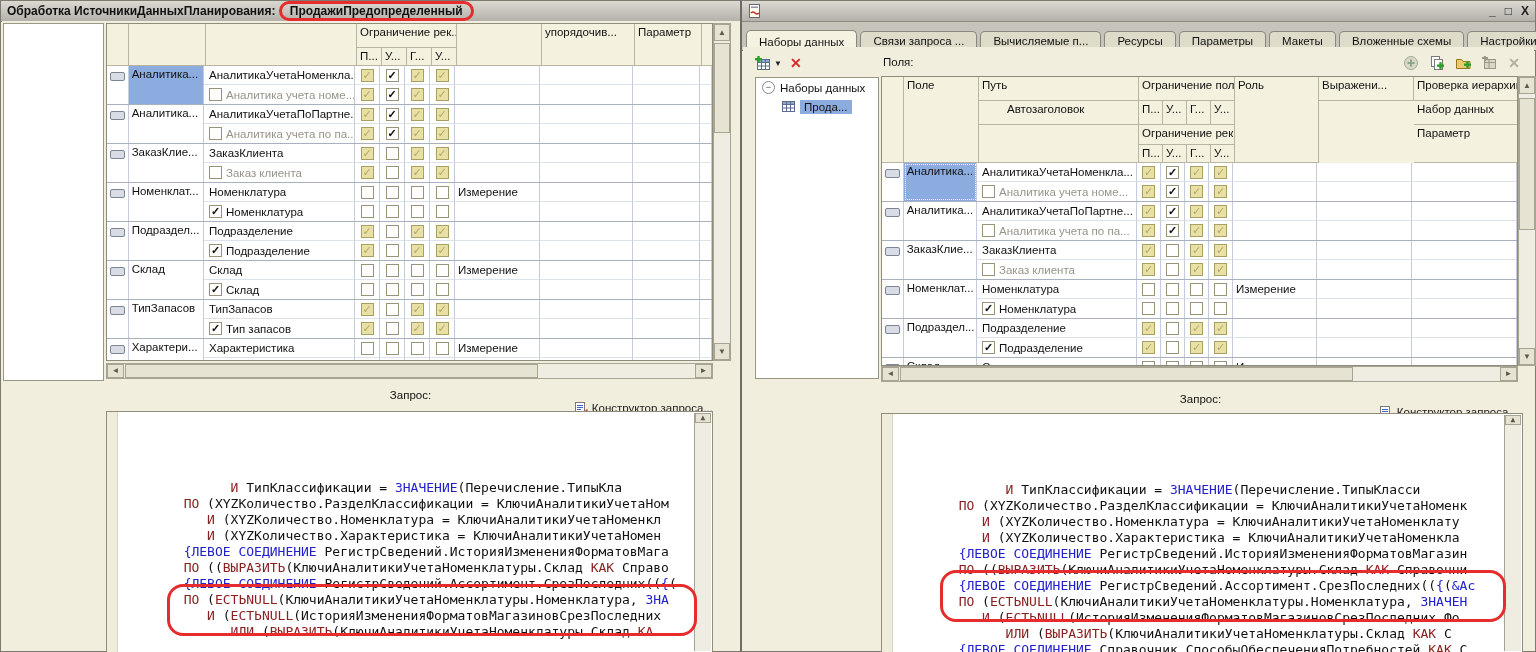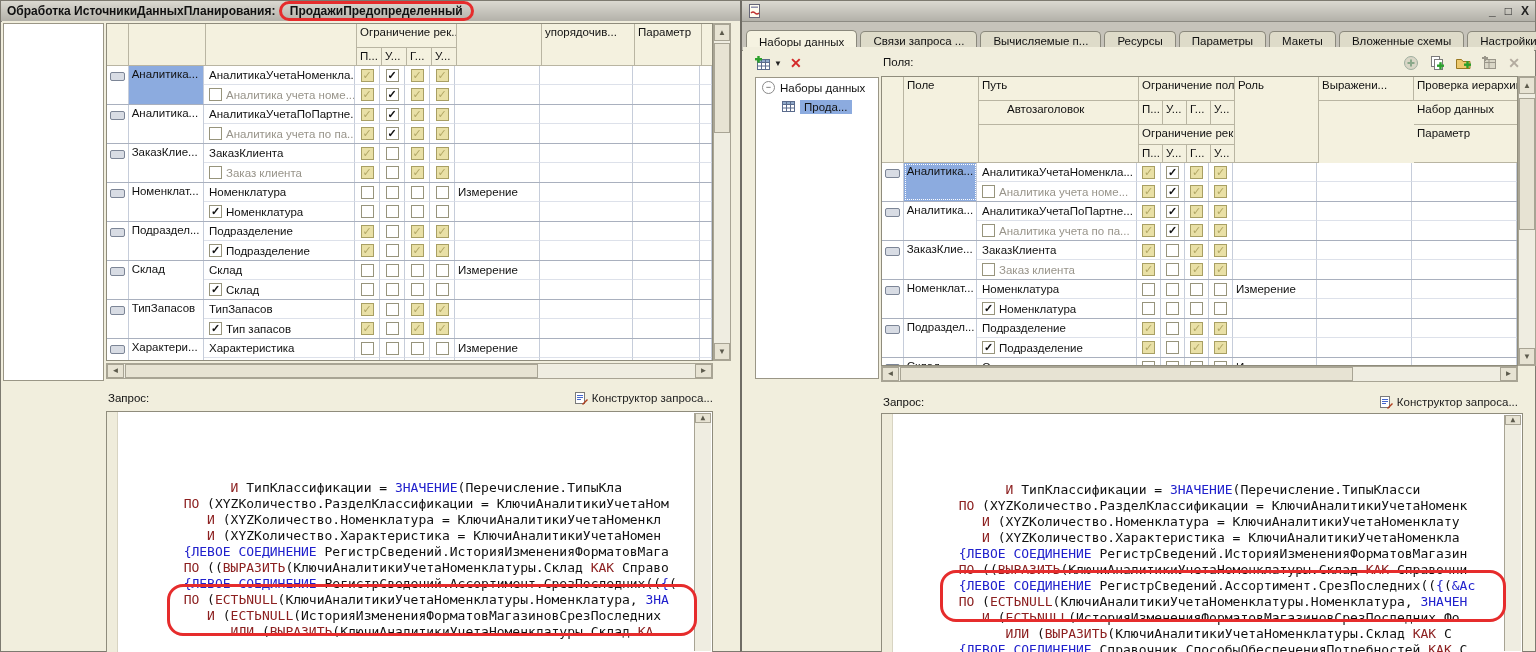--- a/index.html
+++ b/index.html
@@ -55,21 +55,21 @@
   .sbtn{background:#e7e3d3;border:1px solid #a8a494;color:#5c5a4c;font-size:8px;line-height:8px;
         display:flex;align-items:center;justify-content:center;flex-shrink:0;}
   .vscroll .sbtn{height:15px;}
   .hscroll .sbtn{width:15px;}
   .thumb{background:#e7e3d3;border:1px solid #a8a494;}
   .vtrack{flex:1;position:relative;}
   .htrack{flex:1;position:relative;}
   .vtrack .thumb{position:absolute;left:0;right:0;}
   .htrack .thumb{position:absolute;top:0;bottom:0;}
   
-  .qrow{position:absolute;display:flex;align-items:center;}
+  .qrow{position:absolute;display:flex;align-items:center;flex-direction:column;}
   .qlink{display:flex;align-items:center;gap:4px;margin-left:auto;color:#222;}
   .qbox{position:absolute;background:#fff;border:1px solid #8f8c7c;box-sizing:border-box;overflow:hidden;
         font-family:"DejaVu Sans Mono",monospace;font-size:13px;line-height:16px;white-space:pre;
         padding:4px 22px 0 14px;}
   .qbox::before{content:'';position:absolute;left:0;top:0;bottom:0;width:10px;background:#efecdb;border-right:1px solid #d8d4c2;}
   .ql{height:16px;}
   .qr{color:#8c2020;}
   .qb{color:#2020cc;}
   .qvscroll{position:absolute;top:1px;bottom:1px;right:1px;width:16px;background:#efede1;border-left:1px solid #a8a494;
             display:flex;flex-direction:column;}

